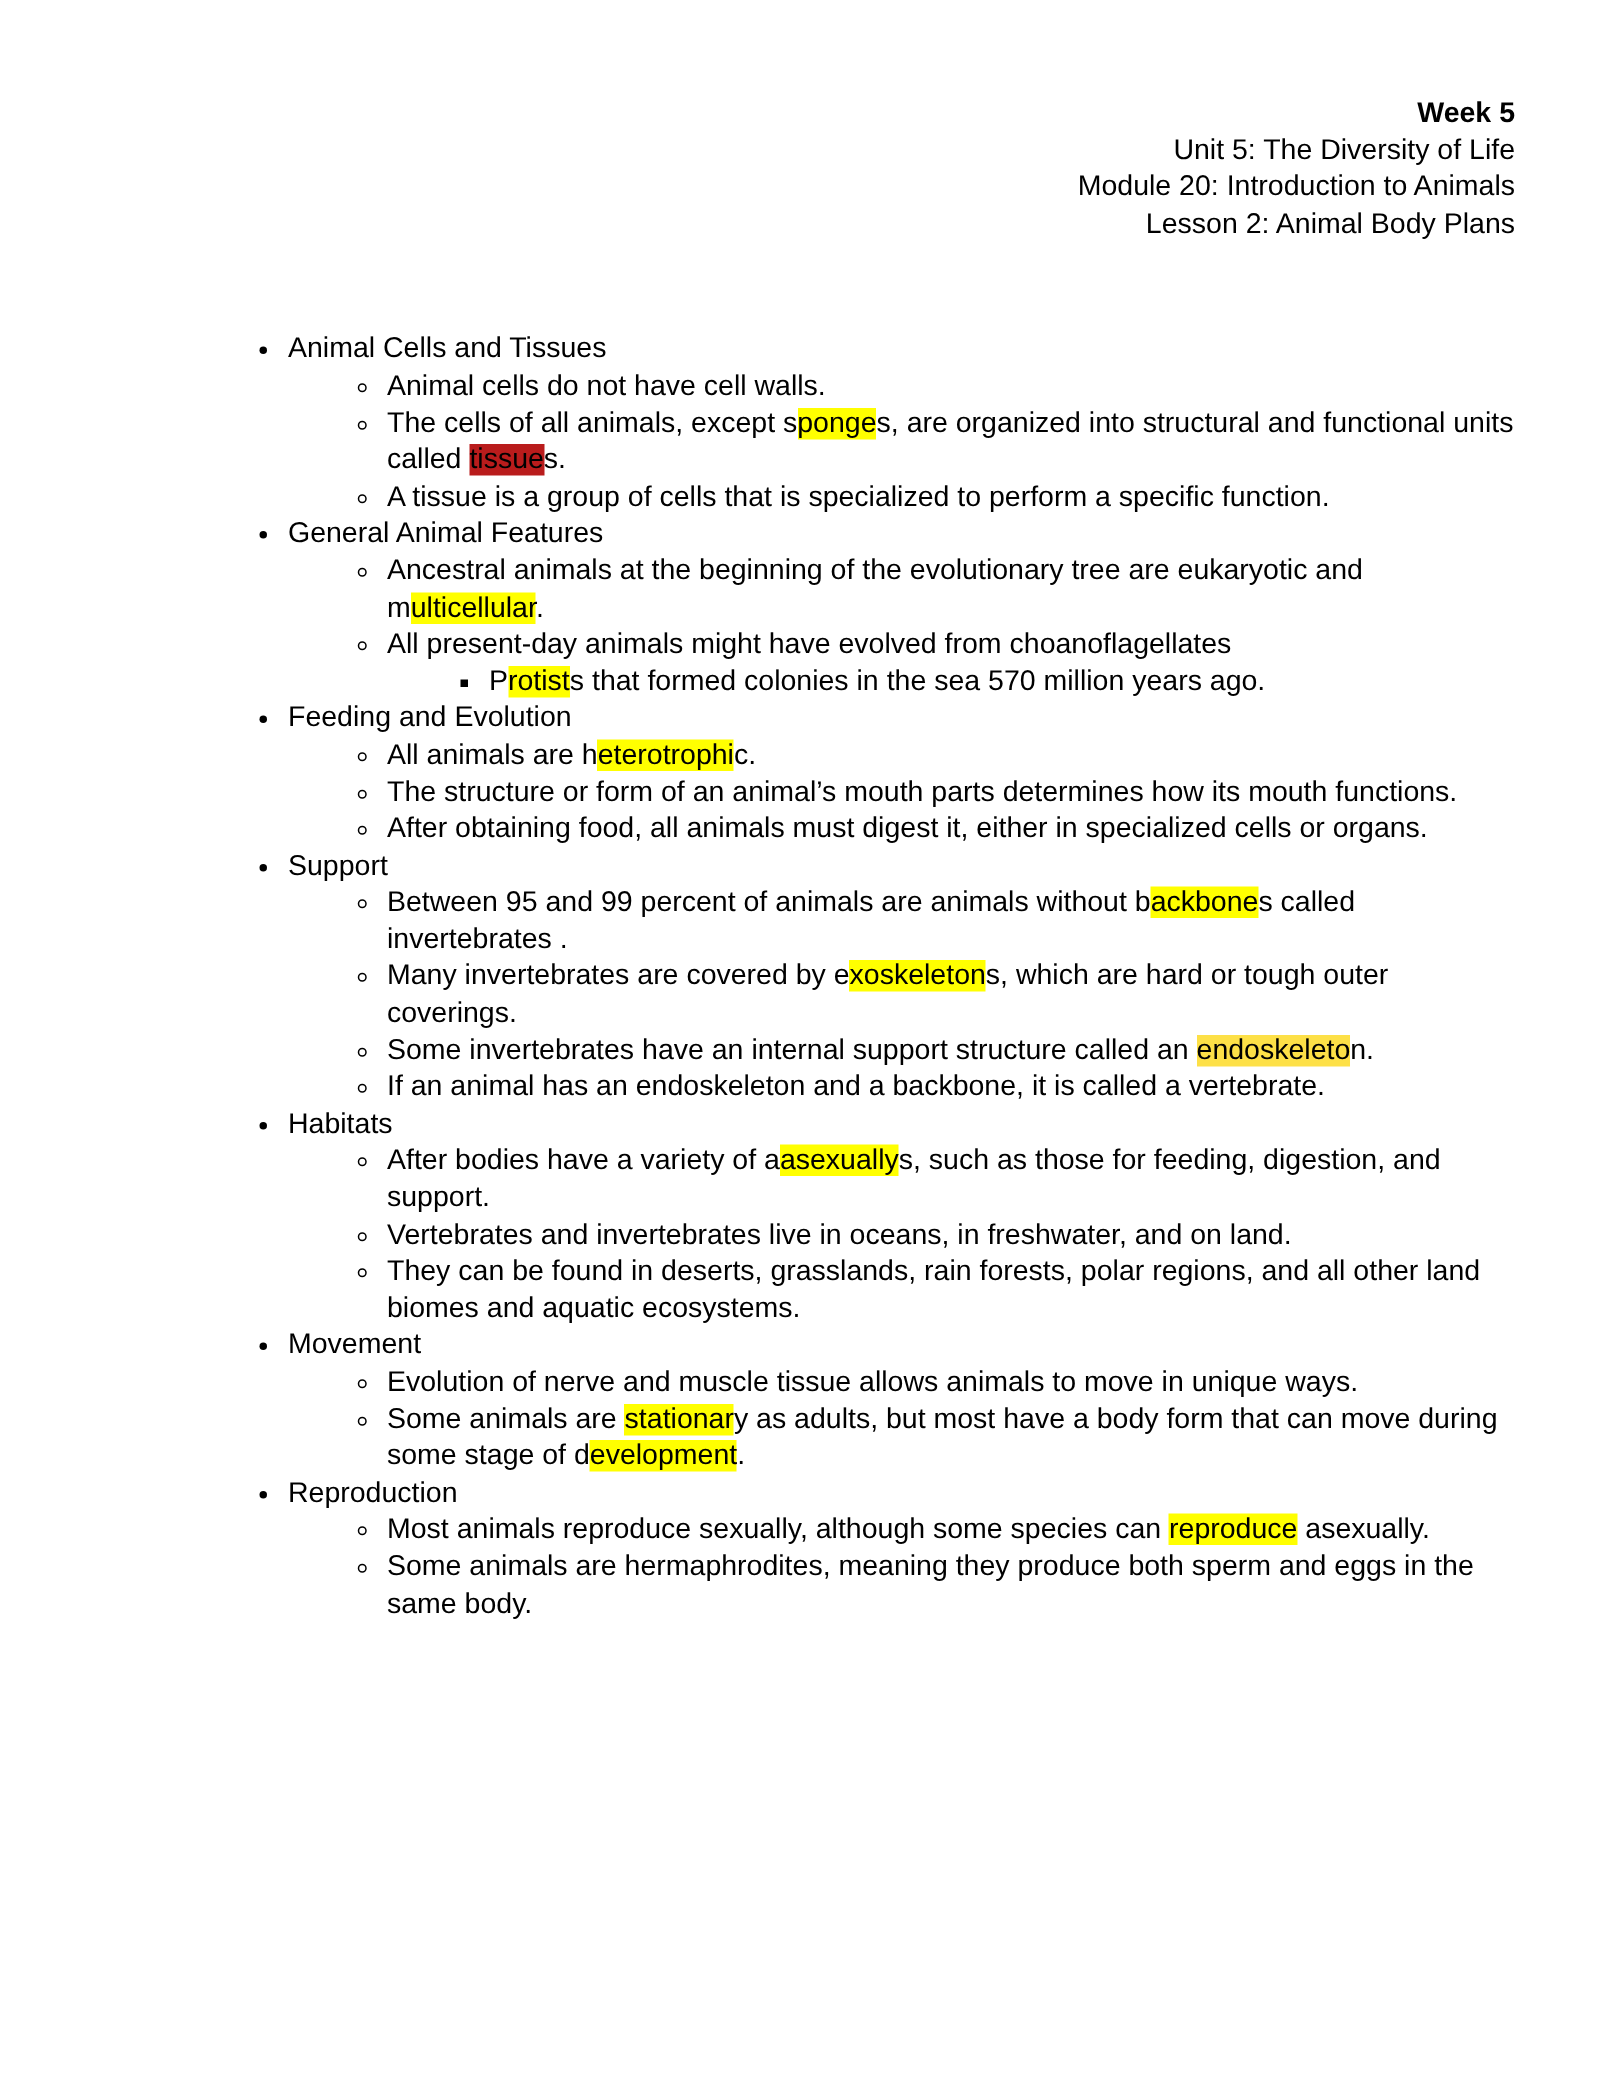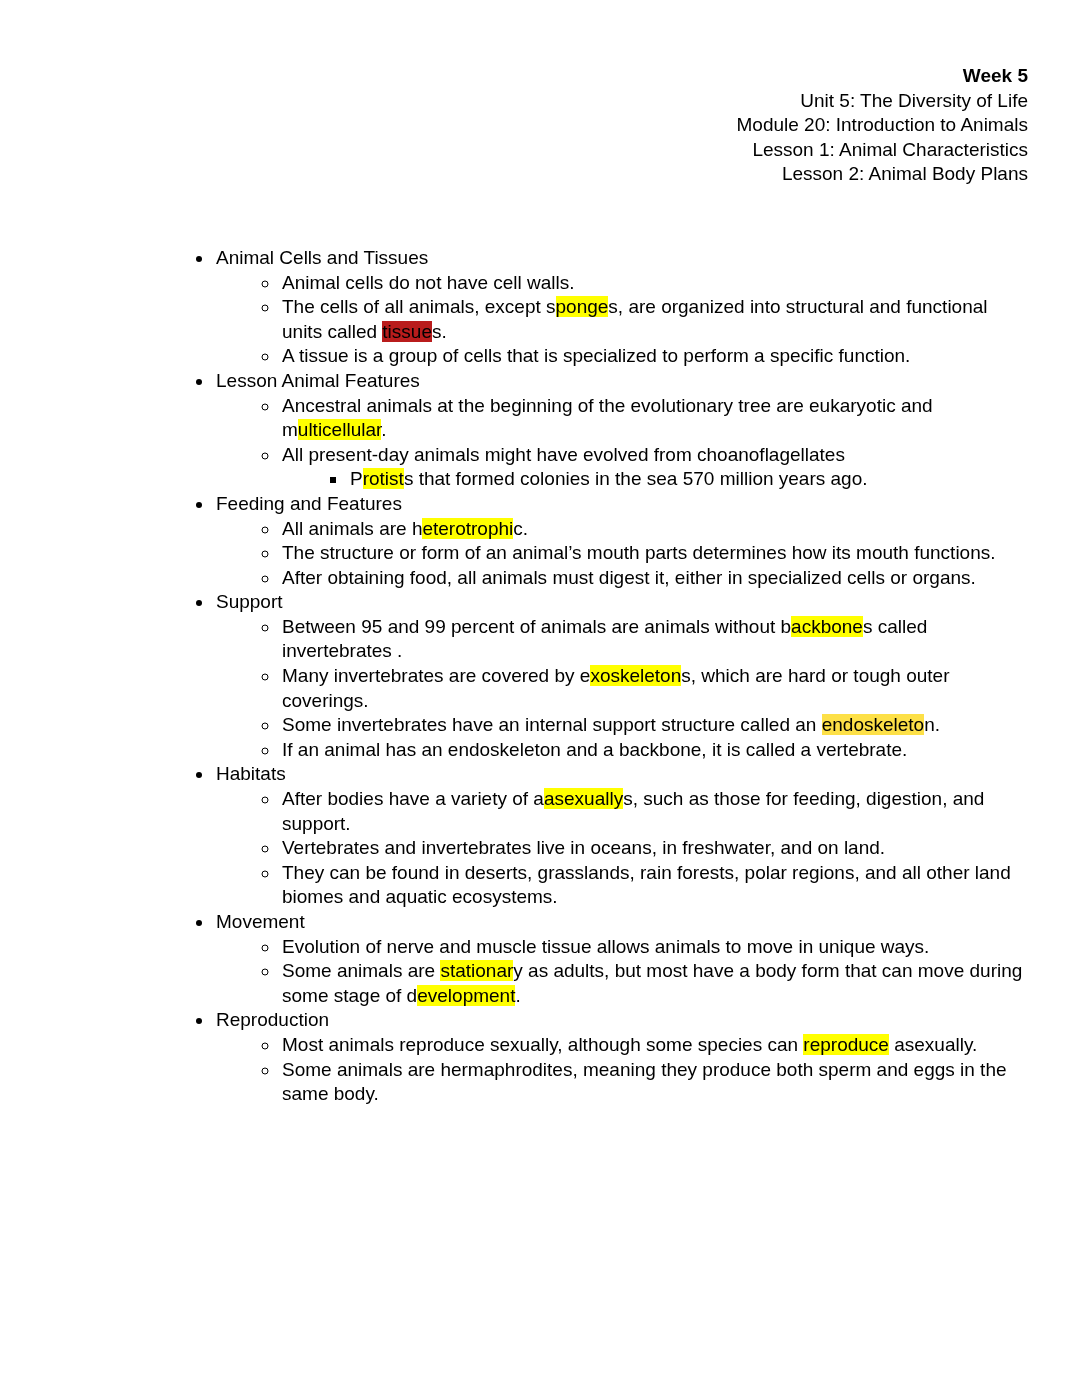--- a/index.html
+++ b/index.html
@@ -6,21 +6,21 @@
   body {
     width: 1080px;
     height: 1397px;
     background: #ffffff;
     color: #000000;
     font-family: "Liberation Sans", "DejaVu Sans", sans-serif;
     font-size: 19px;
     line-height: 24.6px;
     overflow: hidden;
   }
-  .page { padding: 64px 52px 40px 127px; margin-left: 24px; }
+  .page { padding: 64px 70px 40px 127px; }
 
   .header { text-align: right; }
   .header-line { line-height: 24.6px; }
   .header-line.bold { font-weight: 700; }
 
   .content { margin-top: 59px; }
 
   ul { margin: 0; }
   ul.lvl0 { list-style-type: disc;   padding-left: 63px; }
   ul.lvl1 { list-style-type: circle; padding-left: 64px; }
@@ -30,37 +30,36 @@
   .hl { background: #ffff00; }
 </style>
 </head>
 <body>
 
 <div class="page">
   <div class="header">
       <div class="header-line bold">Week 5</div>
       <div class="header-line">Unit 5: The Diversity of Life</div>
       <div class="header-line">Module 20: Introduction to Animals</div>
-      <div class="header-line">Lesson 1: Animal Characteristics</div>
       <div class="header-line">Lesson 2: Animal Body Plans</div>
     </div>
   <div class="content">
     <ul class="lvl0">
         <li><span>Animal Cells and Tissues</span><ul class="lvl1">
             <li><span>Animal cells do not have cell walls.</span></li>
             <li><span>The cells of all animals, except s</span><span class="hl" style="background: rgb(255, 255, 0);">ponge</span><span>s, are organized into structural and functional units called </span><span class="hl" style="background: #b91c1c;">tissue</span><span>s.</span></li>
             <li><span>A tissue is a group of cells that is specialized to perform a specific function.</span></li>
           </ul></li>
-        <li><span>Lesson Animal Features</span><ul class="lvl1">
+        <li><span>General Animal Features</span><ul class="lvl1">
             <li><span>Ancestral animals at the beginning of the evolutionary tree are eukaryotic and m</span><span class="hl" style="background: rgb(255, 255, 0);">ulticellular</span><span>.</span></li>
             <li><span>All present-day animals might have evolved from choanoflagellates</span><ul class="lvl2">
                 <li><span>P</span><span class="hl" style="background: rgb(255, 255, 0);">rotist</span><span>s that formed colonies in the sea 570 million years ago.</span></li>
               </ul></li>
           </ul></li>
-        <li><span>Feeding and Features</span><ul class="lvl1">
+        <li><span>Feeding and Evolution</span><ul class="lvl1">
             <li><span>All animals are h</span><span class="hl" style="background: rgb(255, 255, 0);">eterotrophi</span><span>c.</span></li>
             <li><span>The structure or form of an animal’s mouth parts determines how its mouth functions.</span></li>
             <li><span>After obtaining food, all animals must digest it, either in specialized cells or organs.</span></li>
           </ul></li>
         <li><span>Support</span><ul class="lvl1">
             <li><span>Between 95 and 99 percent of animals are animals without b</span><span class="hl" style="background: rgb(255, 255, 0);">ackbone</span><span>s called invertebrates .</span></li>
             <li><span>Many invertebrates are covered by e</span><span class="hl" style="background: rgb(255, 255, 0);">xoskeleton</span><span>s, which are hard or tough outer coverings.</span></li>
             <li><span>Some invertebrates have an internal support structure called an </span><span class="hl" style="background: #fde047;">endoskeleto</span><span>n.</span></li>
             <li><span>If an animal has an endoskeleton and a backbone, it is called a vertebrate.</span></li>
           </ul></li>

